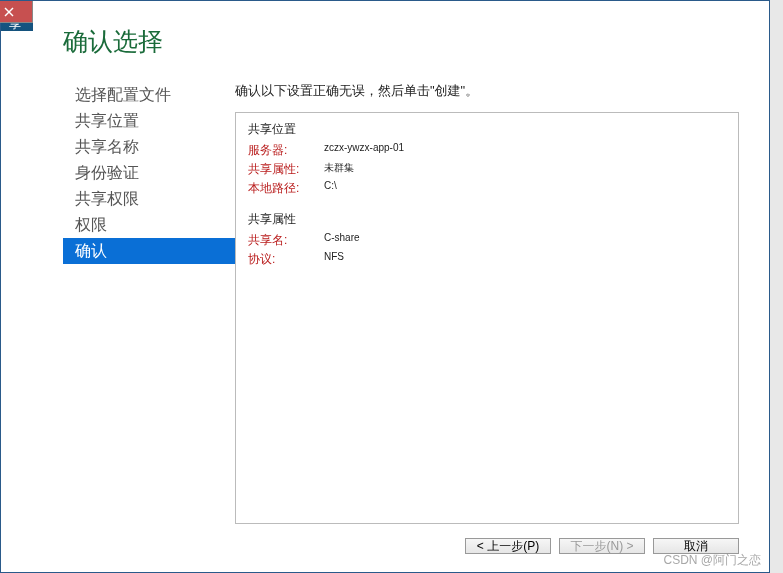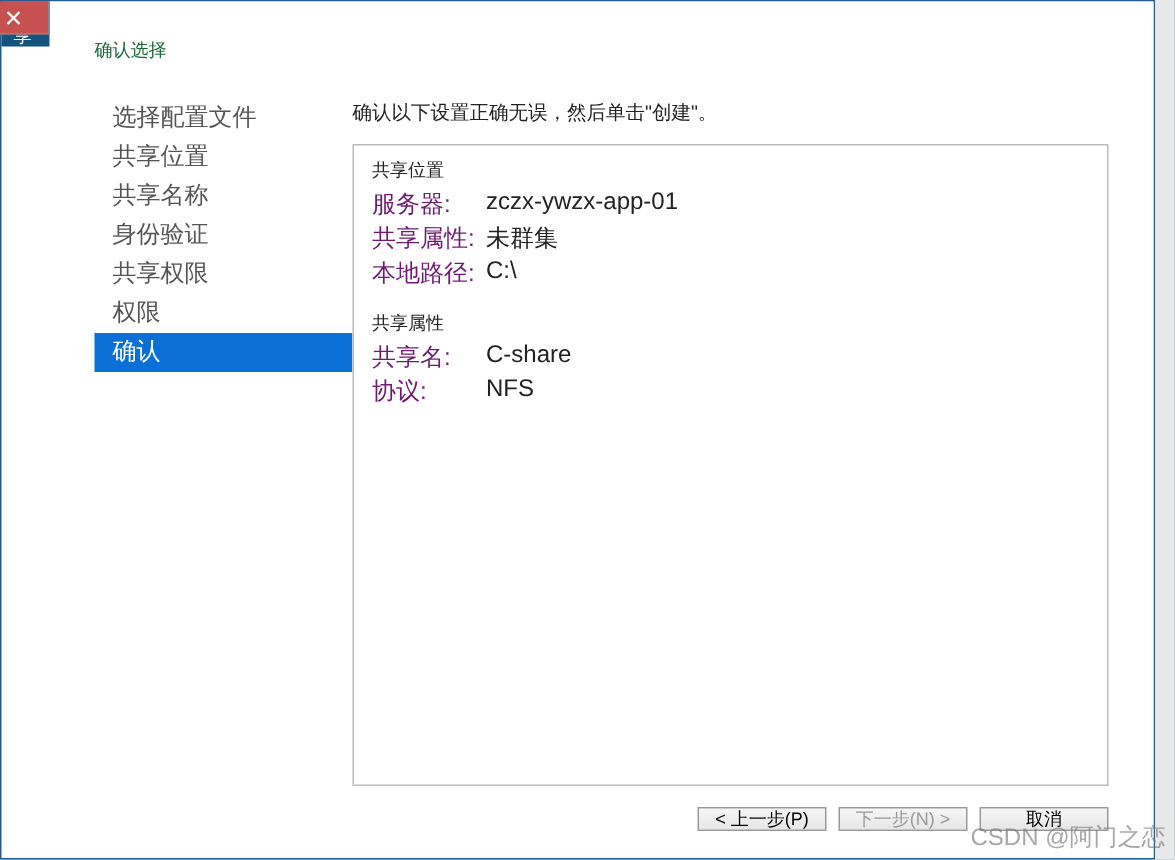--- a/index.html
+++ b/index.html
@@ -65,21 +65,21 @@
     .titlebar-btn svg { display: block; }
 
     .content {
       flex: 1;
       background: #fff;
       padding: 24px 30px 12px 30px;
       display: flex;
       flex-direction: column;
     }
     .page-title {
-      font-size: 12px;
+      font-size: 25px;
       color: #1a6b3a;
       font-weight: normal;
       margin-bottom: 24px;
     }
     .main-area {
       display: flex;
       flex: 1;
       min-height: 0;
     }
     .sidebar {
@@ -118,22 +118,22 @@
       padding: 8px 12px;
       overflow: auto;
       font-size: 12px;
     }
     .section-title {
       color: #222;
       font-size: 12px;
       margin-bottom: 4px;
     }
     .kv-row { display: flex; margin-bottom: 2px; }
-    .kv-label { width: 76px; color: #701a75; font-size: 16px; }
-    .kv-value { color: #222; font-size: 16px; }
+    .kv-label { width: 76px; color: #b91c1c; font-size: 12px; }
+    .kv-value { color: #222; font-size: 10px; }
     .section-gap { height: 12px; }
 
     .button-row {
       display: flex;
       justify-content: flex-end;
       gap: 8px;
       padding: 14px 0 6px 0;
     }
     .btn {
       min-width: 86px;
@@ -145,24 +145,24 @@
       align-items: center;
       justify-content: center;
       cursor: default;
       padding: 0 8px;
     }
     .btn.disabled { color: #999; }
     .btn.spacer-before { margin-left: 22px; }
 
     .watermark {
       position: absolute;
-      right: 6px;
+      right: 22px;
       bottom: 4px;
       color: rgba(120,120,120,0.65);
-      font-size: 16px;
+      font-size: 12px;
       pointer-events: none;
     }
     .right-edge {
       position: absolute;
       right: 0;
       top: 0;
       width: 13px;
       height: 573px;
       background: #e8e8e8;
     }

